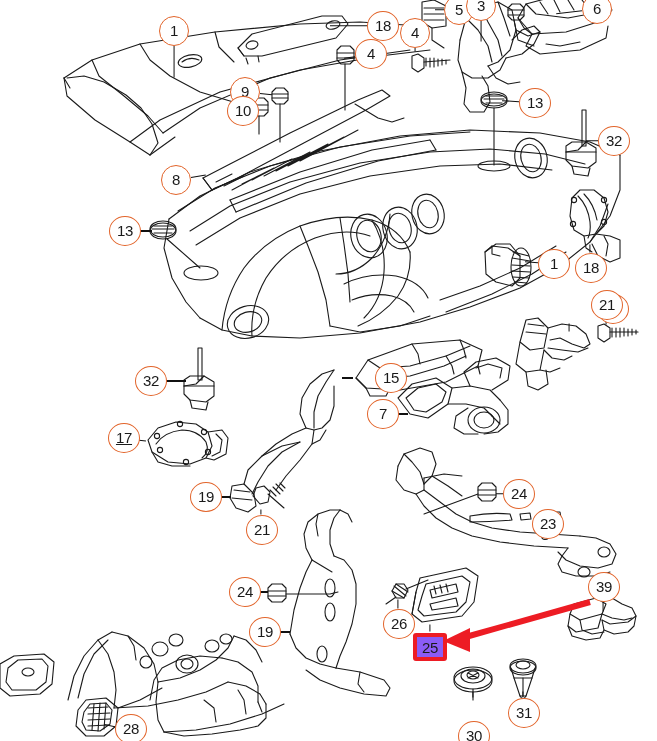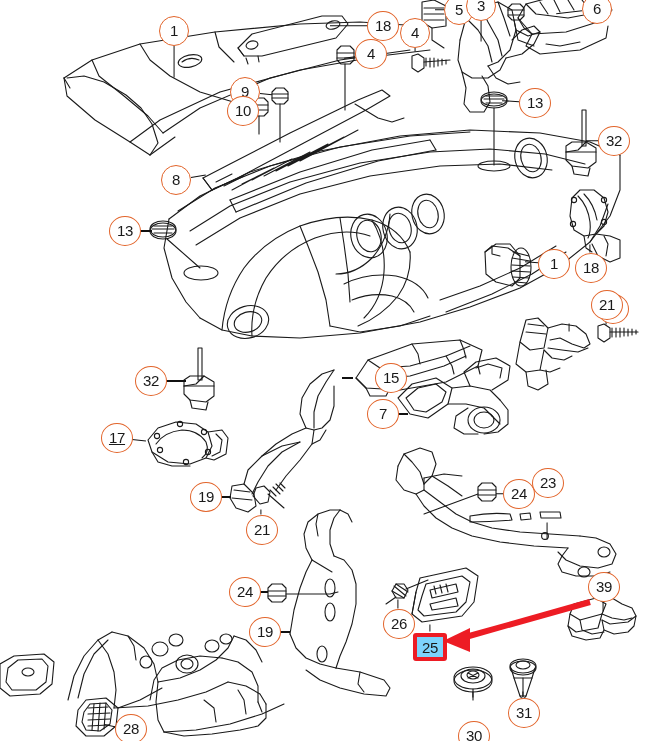--- a/index.html
+++ b/index.html
@@ -32,21 +32,21 @@
     letter-spacing:-0.3px;
     box-sizing:border-box;
     z-index:20;
     user-select:none;
   }
   .callout.wide{width:32px;height:30px;border-radius:50%;}
   
   .callout.boxed{
     border-radius:3px;
     border:4px solid #ED1C24;
-    background:#7dd3fc;
+    background:#8b5cf6;
     width:34px;height:28px;
     line-height:21px;
     margin-left:-17px;margin-top:-14px;
     font-size:15px;
     z-index:30;
   }
   
   .leader{
     position:absolute;
     background:#111;
@@ -499,29 +499,29 @@
       <div class="callout wide" style="left: 569px; top: 309px; margin-left: 28px;">20</div>
       <div class="leader" style="left: 606px; top: 319.4px; width: 5px; height: 1.2px; transform: rotate(1.5708rad);"></div>
       <div class="callout wide" style="left: 606px; top: 305px;">21</div>
       <div class="leader" style="left: 165px; top: 380.4px; width: 21px; height: 1.2px; transform: rotate(0rad);"></div>
       <div class="callout wide" style="left: 150px; top: 381px;">32</div>
       <div class="leader" style="left: 342px; top: 377.4px; width: 11px; height: 1.2px; transform: rotate(0rad);"></div>
       <div class="callout wide" style="left: 327px; top: 378px; margin-left: 48px;">15</div>
       <div class="leader" style="left: 397px; top: 413.4px; width: 11px; height: 1.2px; transform: rotate(0rad);"></div>
       <div class="callout wide" style="left: 382px; top: 414px;">7</div>
       <div class="leader" style="left: 131.92px; top: 438.943px; width: 14.1548px; height: 1.2px; transform: rotate(0.103082rad);"></div>
-      <div class="callout wide" style="left: 116px; top: 438px; text-decoration: underline;">17</div>
+      <div class="callout wide" style="left: 123px; top: 438px; text-decoration: underline;">17</div>
       <div class="leader" style="left: 220px; top: 496.4px; width: 11px; height: 1.2px; transform: rotate(0rad);"></div>
       <div class="callout wide" style="left: 205px; top: 497px;">19</div>
       <div class="leader" style="left: 261px; top: 514.4px; width: 5px; height: 1.2px; transform: rotate(-1.5708rad);"></div>
       <div class="callout wide" style="left: 261px; top: 530px;">21</div>
       <div class="leader" style="left: 503px; top: 493.4px; width: 7px; height: 1.2px; transform: rotate(3.14159rad);"></div>
       <div class="callout wide" style="left: 518px; top: 494px;">24</div>
       <div class="leader" style="left: 547px; top: 522.4px; width: 17px; height: 1.2px; transform: rotate(1.5708rad);"></div>
-      <div class="callout wide" style="left: 547px; top: 483px;">23</div>
+      <div class="callout wide" style="left: 547px; top: 524px;">23</div>
       <div class="leader" style="left: 603px; top: 601.4px; width: 10px; height: 1.2px; transform: rotate(1.5708rad);"></div>
       <div class="callout wide" style="left: 603px; top: 587px;">39</div>
       <div class="leader" style="left: 259px; top: 591.4px; width: 9px; height: 1.2px; transform: rotate(0rad);"></div>
       <div class="callout wide" style="left: 244px; top: 592px;">24</div>
       <div class="leader" style="left: 279px; top: 631.4px; width: 11px; height: 1.2px; transform: rotate(0rad);"></div>
       <div class="callout wide" style="left: 264px; top: 632px;">19</div>
       <div class="leader" style="left: 398px; top: 608.4px; width: 9px; height: 1.2px; transform: rotate(-1.5708rad);"></div>
       <div class="callout wide" style="left: 398px; top: 624px;">26</div>
       <div class="leader" style="left: 115.27px; top: 725.567px; width: 11.4764px; height: 1.2px; transform: rotate(-2.9516rad);"></div>
       <div class="callout wide" style="left: 130px; top: 729px;">28</div>

